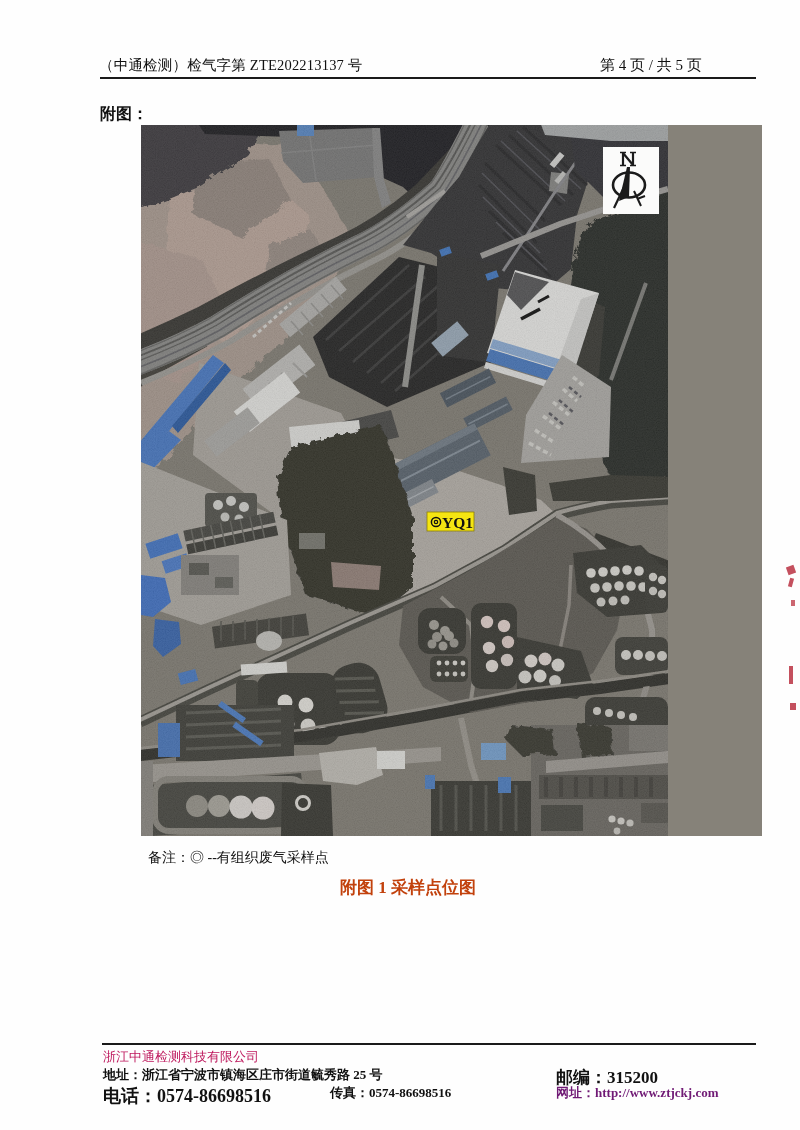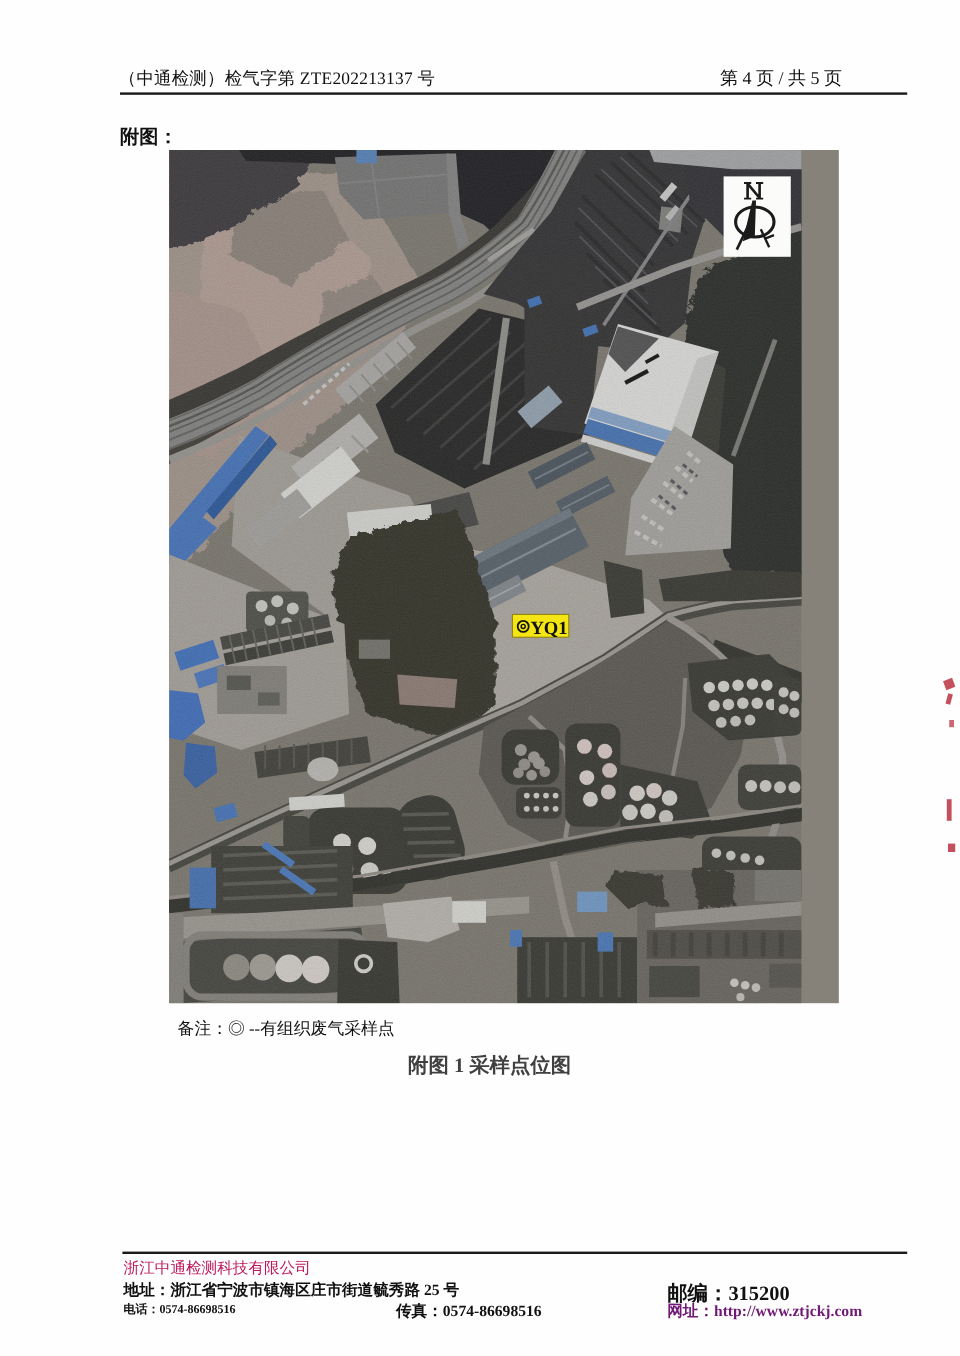--- a/index.html
+++ b/index.html
@@ -10,21 +10,21 @@
 <body>
 
 <div class="abs" style="left:99px;top:56px;font-size:14.5px;letter-spacing:0.2px;color:#111;text-align:center;">（中通检测）检气字第 ZTE202213137 号</div>
 
 <div class="abs" style="left:600px;top:56px;font-size:15px;color:#111;">第 4 页 / 共 5 页</div>
 
 <div class="abs" style="left:100px;top:77px;width:656px;height:2px;background:#1a1a1a;"></div>
 
 <div class="abs" style="left:100px;top:104px;font-size:16px;font-weight:bold;color:#111;">附图：</div>
 
-<div class="abs" style="left:141px;top:125px;width:558px;height:711px;background:#868279;">
+<div class="abs" style="left:141px;top:125px;width:621px;height:711px;background:#868279;">
 <svg width="527" height="711" viewBox="0 0 527 711" xmlns="http://www.w3.org/2000/svg">
 <defs>
 <filter id="blot" x="-20%" y="-20%" width="140%" height="140%">
 <feTurbulence type="fractalNoise" baseFrequency="0.11" numOctaves="3" seed="11" result="n"></feTurbulence>
 <feDisplacementMap in="SourceGraphic" in2="n" scale="9"></feDisplacementMap>
 </filter>
 <filter id="grain">
 <feTurbulence type="fractalNoise" baseFrequency="0.9" numOctaves="2" seed="5"></feTurbulence>
 <feColorMatrix type="matrix" values="0 0 0 0 0.55 0 0 0 0 0.54 0 0 0 0 0.52 0 0 0 0.35 0"></feColorMatrix>
 <feComposite operator="over" in2="SourceGraphic"></feComposite>
@@ -418,29 +418,29 @@
 <polygon points="486,42 489,42 488,72 478,76" fill="#1b1b1b"></polygon>
 
 <path d="M484,60 L473,83" stroke="#1b1b1b" stroke-width="2.2" fill="none"></path>
 
 <path d="M493,66 L500,81 M496,74 L504,71" stroke="#1b1b1b" stroke-width="2" fill="none"></path>
 </svg>
 </div>
 
 <div class="abs" style="left:148px;top:849px;font-size:14px;font-weight:normal;color:#111;">备注：◎ --有组织废气采样点</div>
 
-<div class="abs" style="left:340px;top:876px;font-size:17px;font-weight:bold;color:#404040;">附图 1 采样点位图</div>
+<div class="abs" style="left:340px;top:876px;font-size:17px;font-weight:bold;color:#c2410c;">附图 1 采样点位图</div>
 
 <div class="abs" style="left:102px;top:1043px;width:654px;height:2px;background:#1a1a1a;"></div>
 
 <div class="abs" style="left:103px;top:1048px;font-size:13px;font-weight:normal;color:#be185d;">浙江中通检测科技有限公司</div>
 
 <div class="abs" style="left:103px;top:1066px;font-size:13px;font-weight:bold;color:#111;">地址：浙江省宁波市镇海区庄市街道毓秀路 25 号</div>
 
-<div class="abs" style="left:103px;top:1084px;font-size:10px;font-weight:bold;color:#111;">电话：0574-86698516</div>
+<div class="abs" style="left:103px;top:1084px;font-size:18px;font-weight:bold;color:#111;">电话：0574-86698516</div>
 
 <div class="abs" style="left:330px;top:1084px;font-size:13px;font-weight:bold;color:#111;">传真：0574-86698516</div>
 
 <div class="abs" style="left:556px;top:1066px;font-size:17px;font-weight:bold;color:#111;">邮编：315200</div>
 
 <div class="abs" style="left:556px;top:1084px;font-size:13px;font-weight:bold;color:#701a75;">网址：http://www.ztjckj.com</div>
 
 <div class="abs" style="left:787px;top:566px;width:8px;height:8px;background:#c4505e;transform:rotate(-20deg);"></div>
 
 <div class="abs" style="left:789px;top:578px;width:4px;height:9px;background:#c4505e;transform:rotate(15deg);"></div>

